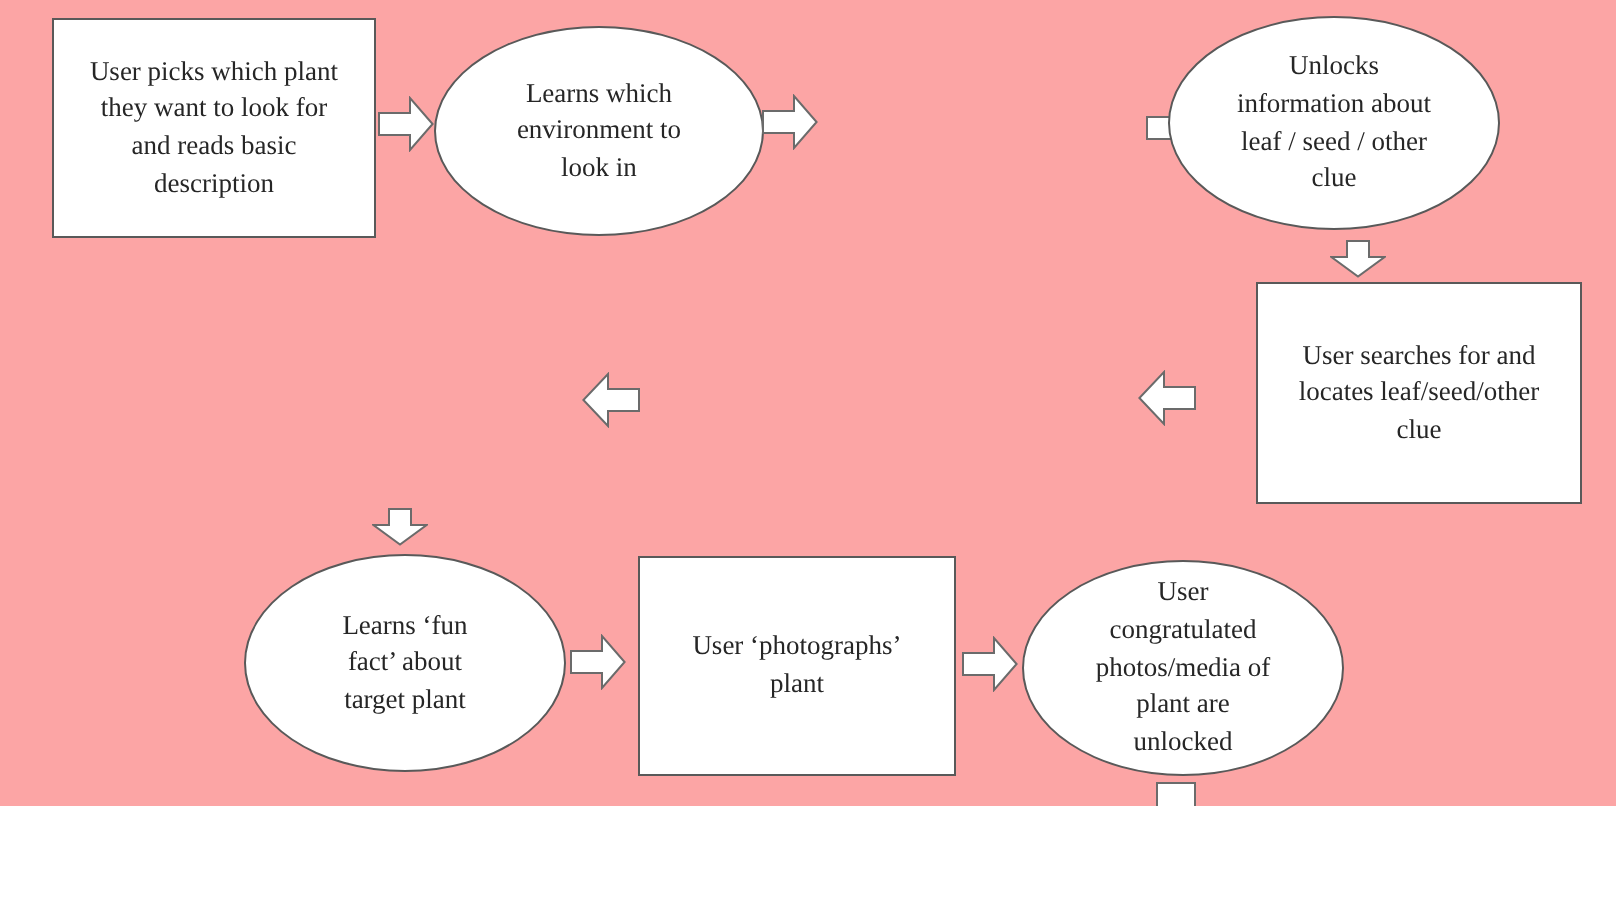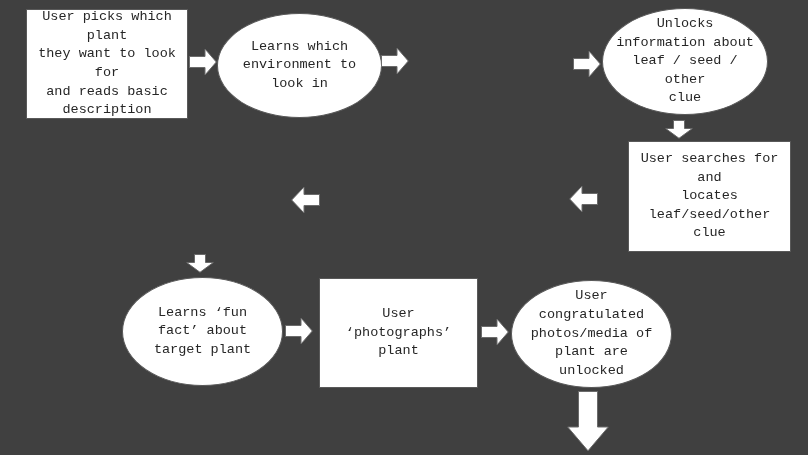--- a/index.html
+++ b/index.html
@@ -3,23 +3,23 @@
 <meta charset="utf-8">
 <style>
   html, body {
     margin: 0;
     padding: 0;
     background: #ffffff;
   }
   #canvas {
     position: relative;
     width: 808px;
-    height: 455px;
-    background: #404040;
-    font-family: Liberation Mono, monospace;
+    height: 403px;
+    background: #fca5a5;
+    font-family: Liberation Serif, serif;
     overflow: hidden;
   }
   .node {
     position: absolute;
     display: flex;
     align-items: center;
     justify-content: center;
     box-sizing: border-box;
     text-align: center;
     color: #262626;
@@ -30,21 +30,21 @@
   .rect    { border: 1px solid #595959; }
   .ellipse { border: 1px solid #595959; border-radius: 50%; }
   .label   { white-space: pre-line; padding: 2px 6px; }
   .arrow   { position: absolute; }
   .arrow polygon { fill: #ffffff; stroke: #6b6b6b; stroke-width: 1; stroke-linejoin: miter; }
 
   
   #n1  { left: 26px;  top: 9px;   width: 162px; height: 110px; }
   #n2  { left: 217px; top: 13px;  width: 165px; height: 105px; }
   #n3  { left: 410px; top: 8px;   width: 162px; height: 112px; }
-  #n4  { left: 602px; top: 8px;   width: 166px; height: 107px; align-items: center; }
+  #n4  { left: 584px; top: 8px;   width: 166px; height: 107px; align-items: center; }
   #n5  { left: 600px; top: 141px; width: 163px; height: 111px; margin-left: 28px; }
   #n6  { left: 325px; top: 140px; width: 238px; height: 113px; }
   #n7  { left: 123px; top: 142px; width: 162px; height: 110px; }
   #n8  { left: 122px; top: 277px; width: 161px; height: 109px; }
   #n9  { left: 319px; top: 278px; width: 159px; height: 110px; align-items: center; }
   #n10 { left: 511px; top: 280px; width: 161px; height: 108px; }
 
   
   #a1  { left: 189px; top: 48px;  }
   #a2  { left: 381px; top: 47px;  }

